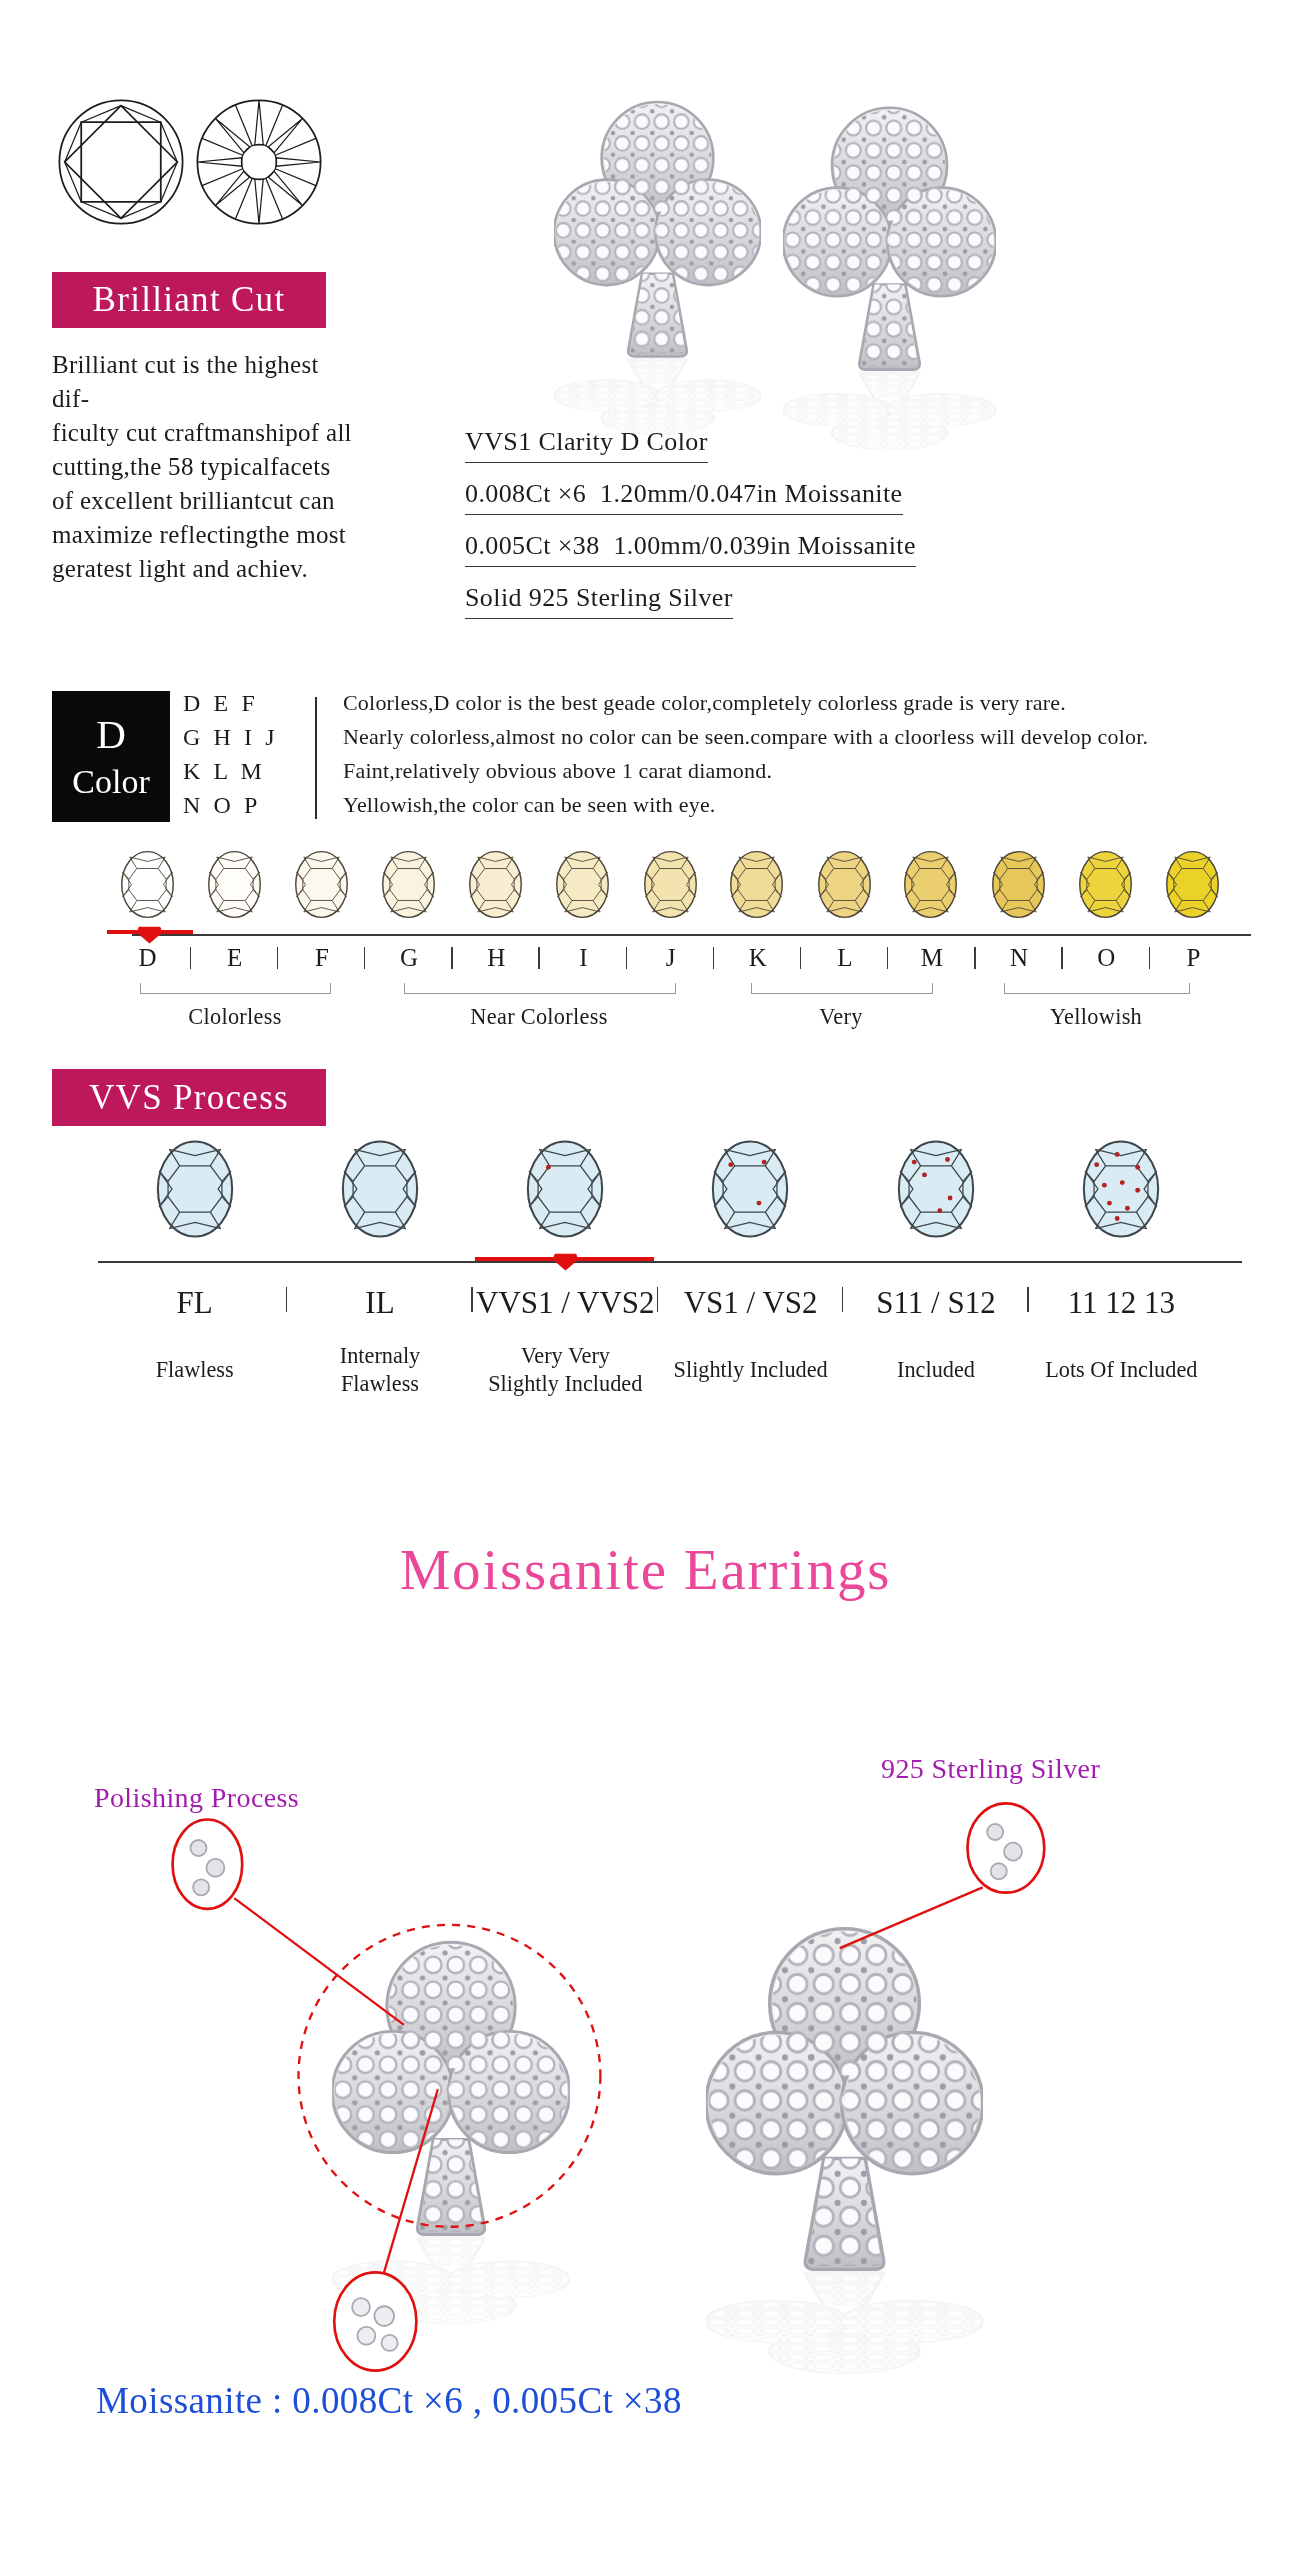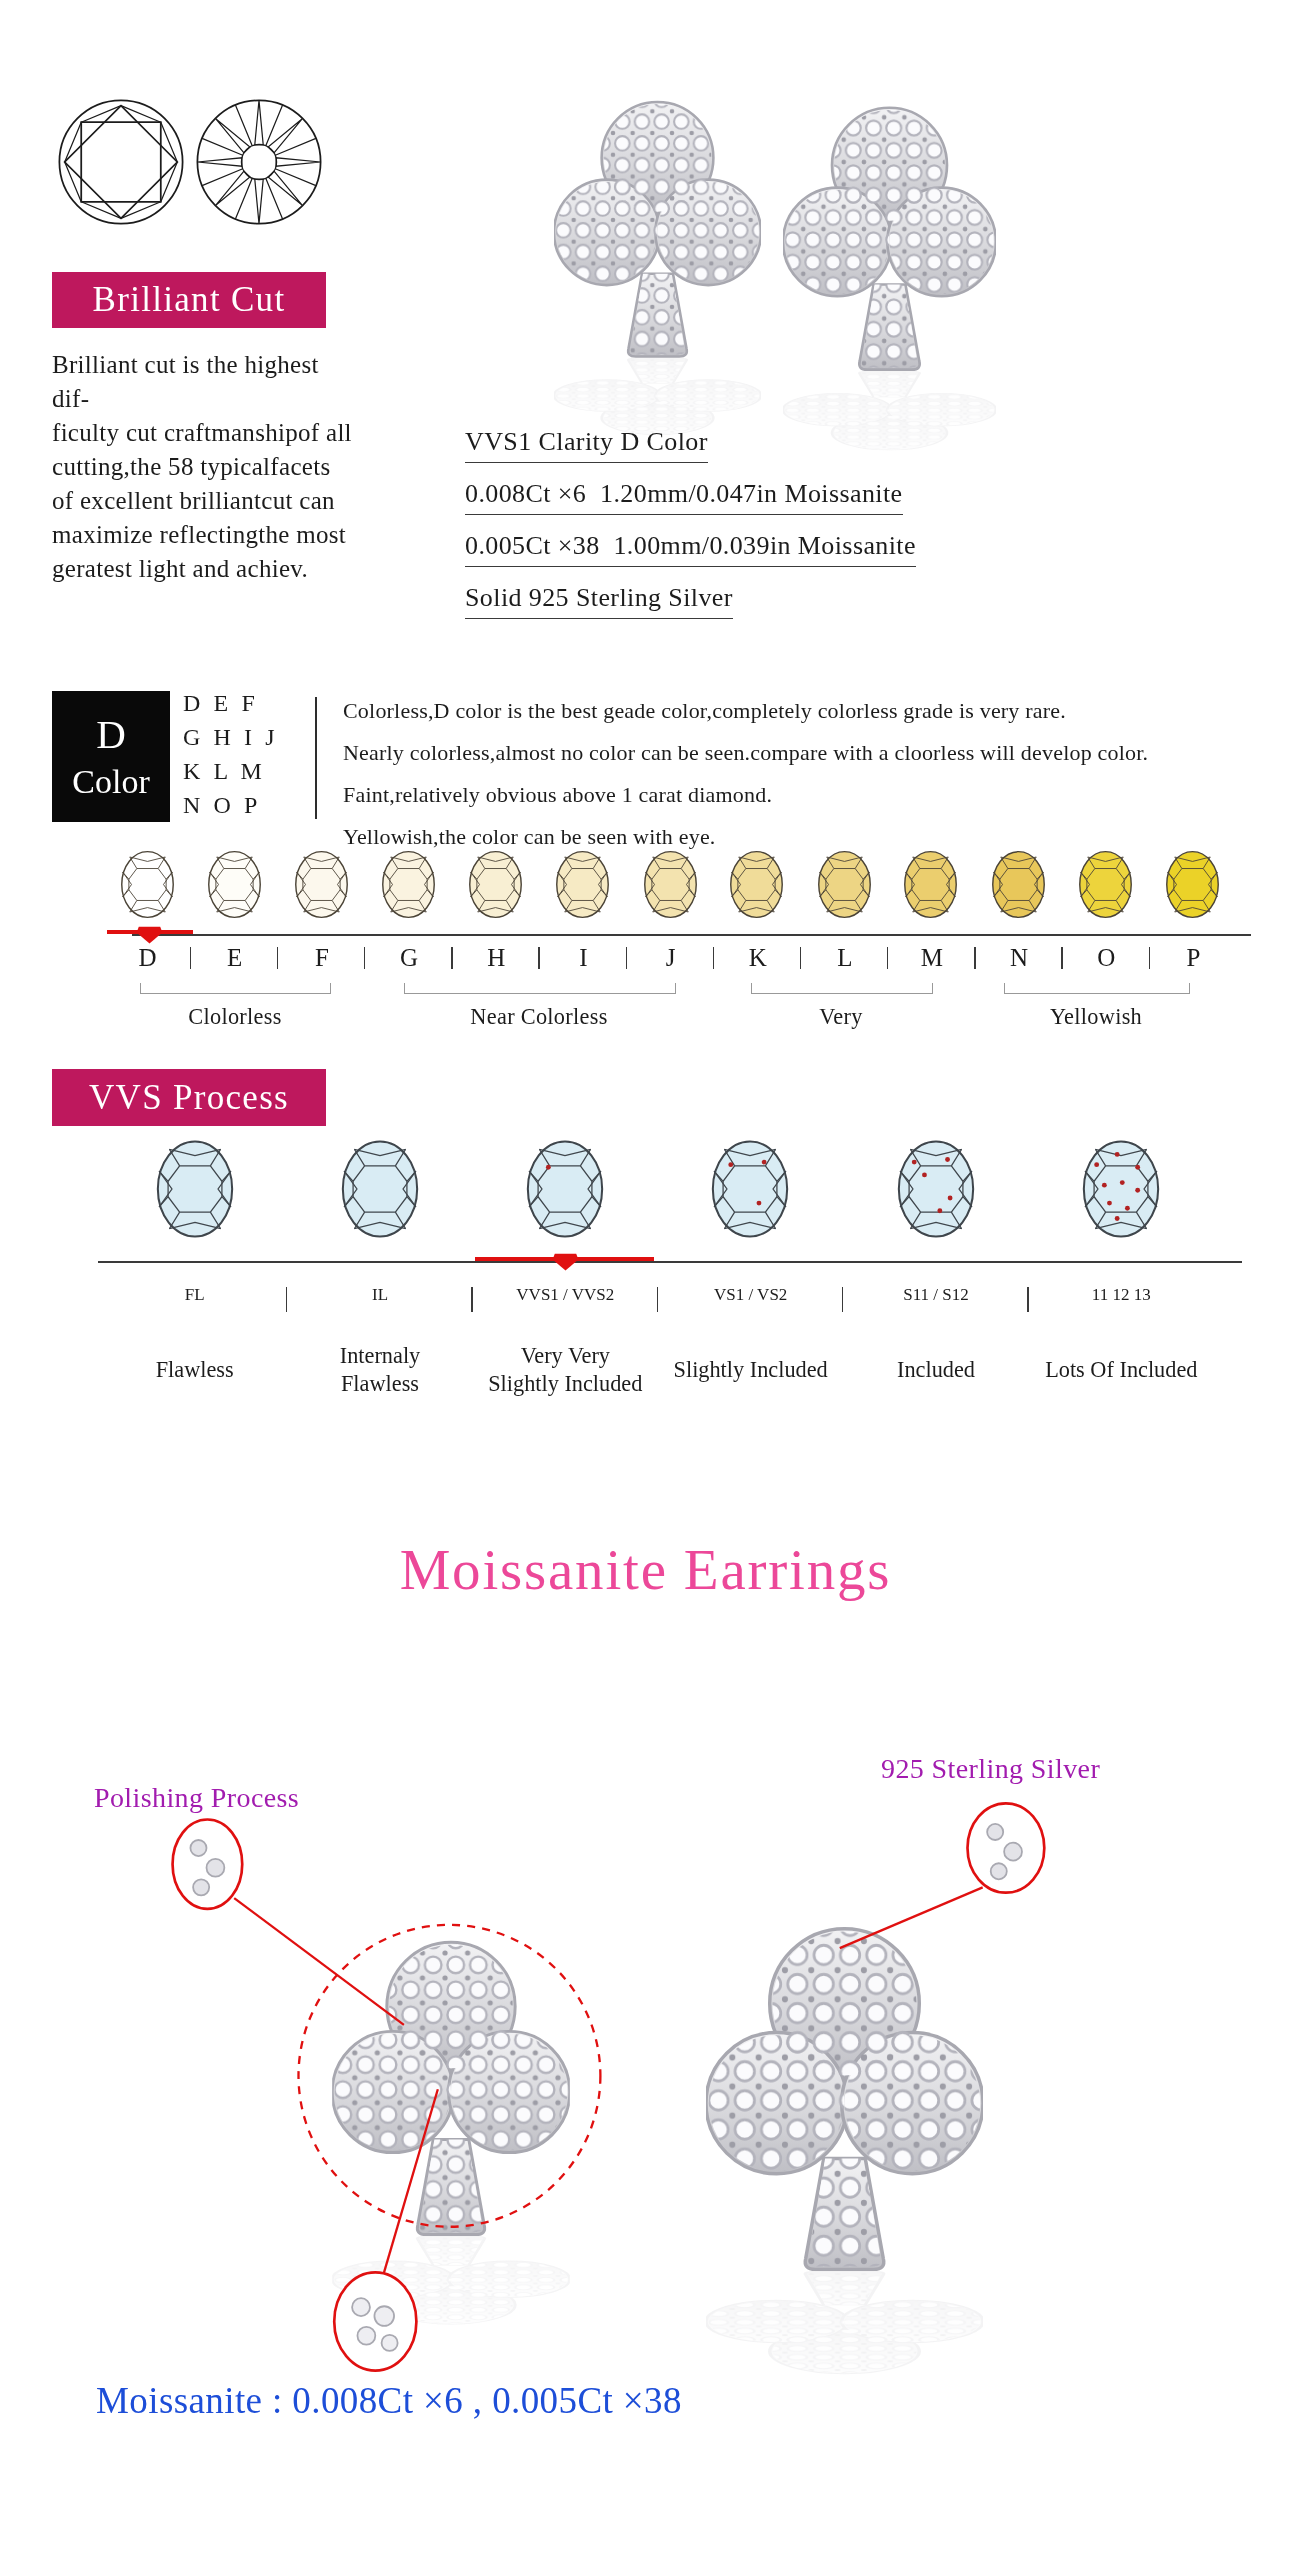--- a/index.html
+++ b/index.html
@@ -10,34 +10,34 @@
           font-size:35px;letter-spacing:1.3px;}
   .para{white-space:pre-line;font-size:25px;line-height:34px;letter-spacing:0.3px;}
   .spec-line{left:465px;width:625px;text-align:left;}
   .spec-line span{display:inline-block;border-bottom:1.4px solid #3a3a3a;padding-bottom:4.5px;
                   font-size:26px;white-space:pre-wrap;letter-spacing:0.4px;}
   .dbox{background:#090909;color:#ffffff;display:flex;flex-direction:column;align-items:center;
         justify-content:center;gap:9px;}
   .dbox .l1{font-size:41px;line-height:41px;}
   .dbox .l2{font-size:34px;line-height:36px;}
   .gcol div{font-size:24px;line-height:34px;letter-spacing:3.6px;}
-  .gdesc div{font-size:22px;line-height:34px;letter-spacing:0.2px;margin-top:8px;}
+  .gdesc div{font-size:22px;line-height:34px;letter-spacing:0.2px;}
   .vdiv{width:1.8px;background:#2d2d2d;}
   .odsvg{position:absolute;width:57px;height:71px;}
   .cdsvg{position:absolute;width:82px;height:104px;}
   .hline{position:absolute;background:#3a3a3a;height:2.2px;}
   .redseg{position:absolute;height:3.6px;background:#e01010;z-index:3;}
   .gem{position:absolute;z-index:4;}
   .letrow{position:absolute;display:flex;}
   .letcell{flex:1;text-align:center;font-size:25px;position:relative;}
   .letcell:not(:last-child)::after{content:"";position:absolute;right:0;top:2.7px;height:22.3px;width:1.3px;background:#3a3a3a;}
   .bracket{position:absolute;height:9.8px;border-left:1.3px solid #999;border-right:1.3px solid #999;border-bottom:1.3px solid #999;}
   .blabel{position:absolute;transform:translateX(-50%);font-size:22.3px;letter-spacing:0.3px;}
   .clrow{position:absolute;display:flex;}
-  .clcell{flex:1;text-align:center;font-size:17px;position:relative;}
+  .clcell{flex:1;text-align:center;font-size:31px;position:relative;}
   .clcell:not(:last-child)::after{content:"";position:absolute;right:0;top:1.8px;height:25px;width:1.3px;background:#3a3a3a;}
   .cdrow{position:absolute;display:flex;}
   .cdcell{flex:1;display:flex;align-items:center;justify-content:center;text-align:center;
           white-space:pre-line;font-size:22.3px;line-height:28px;min-height:64px;}
   .title{position:absolute;width:100%;text-align:center;font-size:57px;letter-spacing:1.8px;color:#ec4899;}
   .callout{position:absolute;font-size:28px;letter-spacing:0.4px;color:#a21caf;}
   .caption{position:absolute;font-size:37px;letter-spacing:0.4px;color:#1d4ed8;}
   svg{display:block;}
 </style>
 </head>

